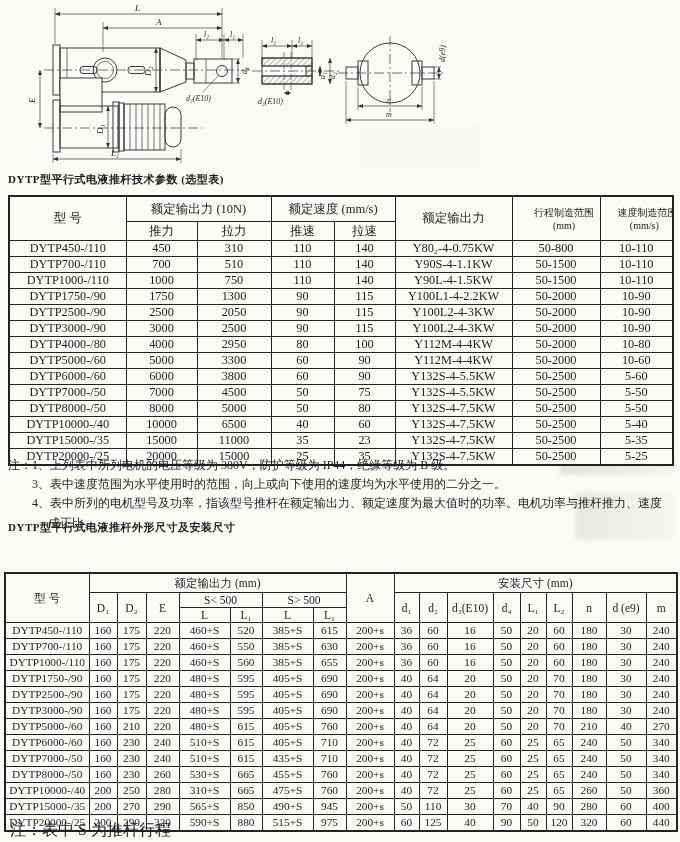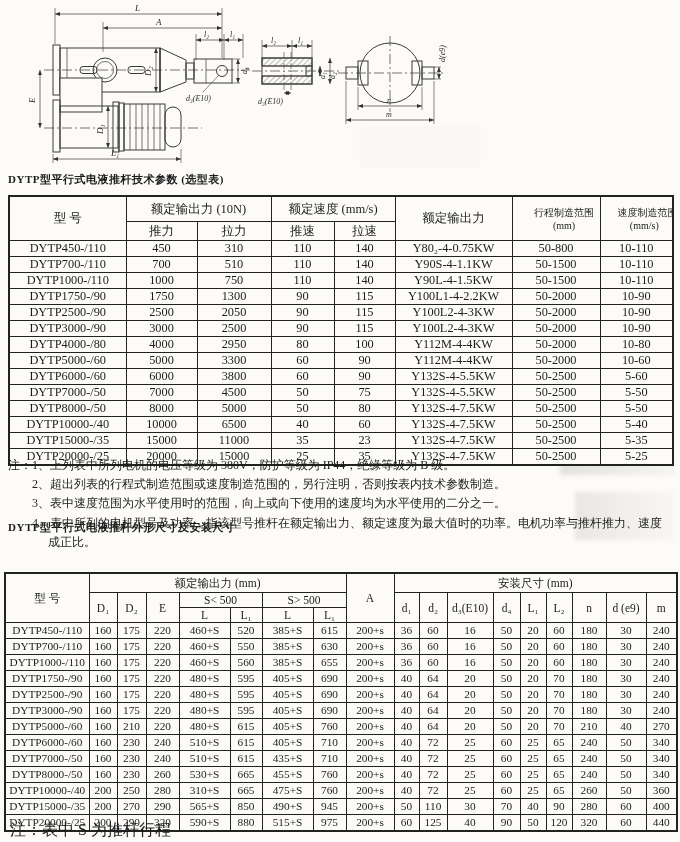--- a/index.html
+++ b/index.html
@@ -370,21 +370,20 @@
         <td>50-2500</td>
         <td>5-25</td>
       </tr>
     </tbody>
 </table>
 
 <div class="notes">
   <span class="notes-label">注：</span>
   <div class="notes-items">
       <div class="note-item">1、上列表中所列电机的电压等级为 380V，防护等级为 IP44，绝缘等级为 B 级。</div>
-      <div class="note-item">2、超出列表的行程式制造范围或速度制造范围的，另行注明，否则按表内技术参数制造。</div>
       <div class="note-item">3、表中速度范围为水平使用时的范围，向上或向下使用的速度均为水平使用的二分之一。</div>
       <div class="note-item">4、表中所列的电机型号及功率，指该型号推杆在额定输出力、额定速度为最大值时的功率。电机功率与推杆推力、速度成正比。</div>
     </div>
 </div>
 
 <div id="title2" class="sec-title">DYTP型平行式电液推杆外形尺寸及安装尺寸</div>
 
 <table id="table2">
   <colgroup>
     <col style="width:84px">

